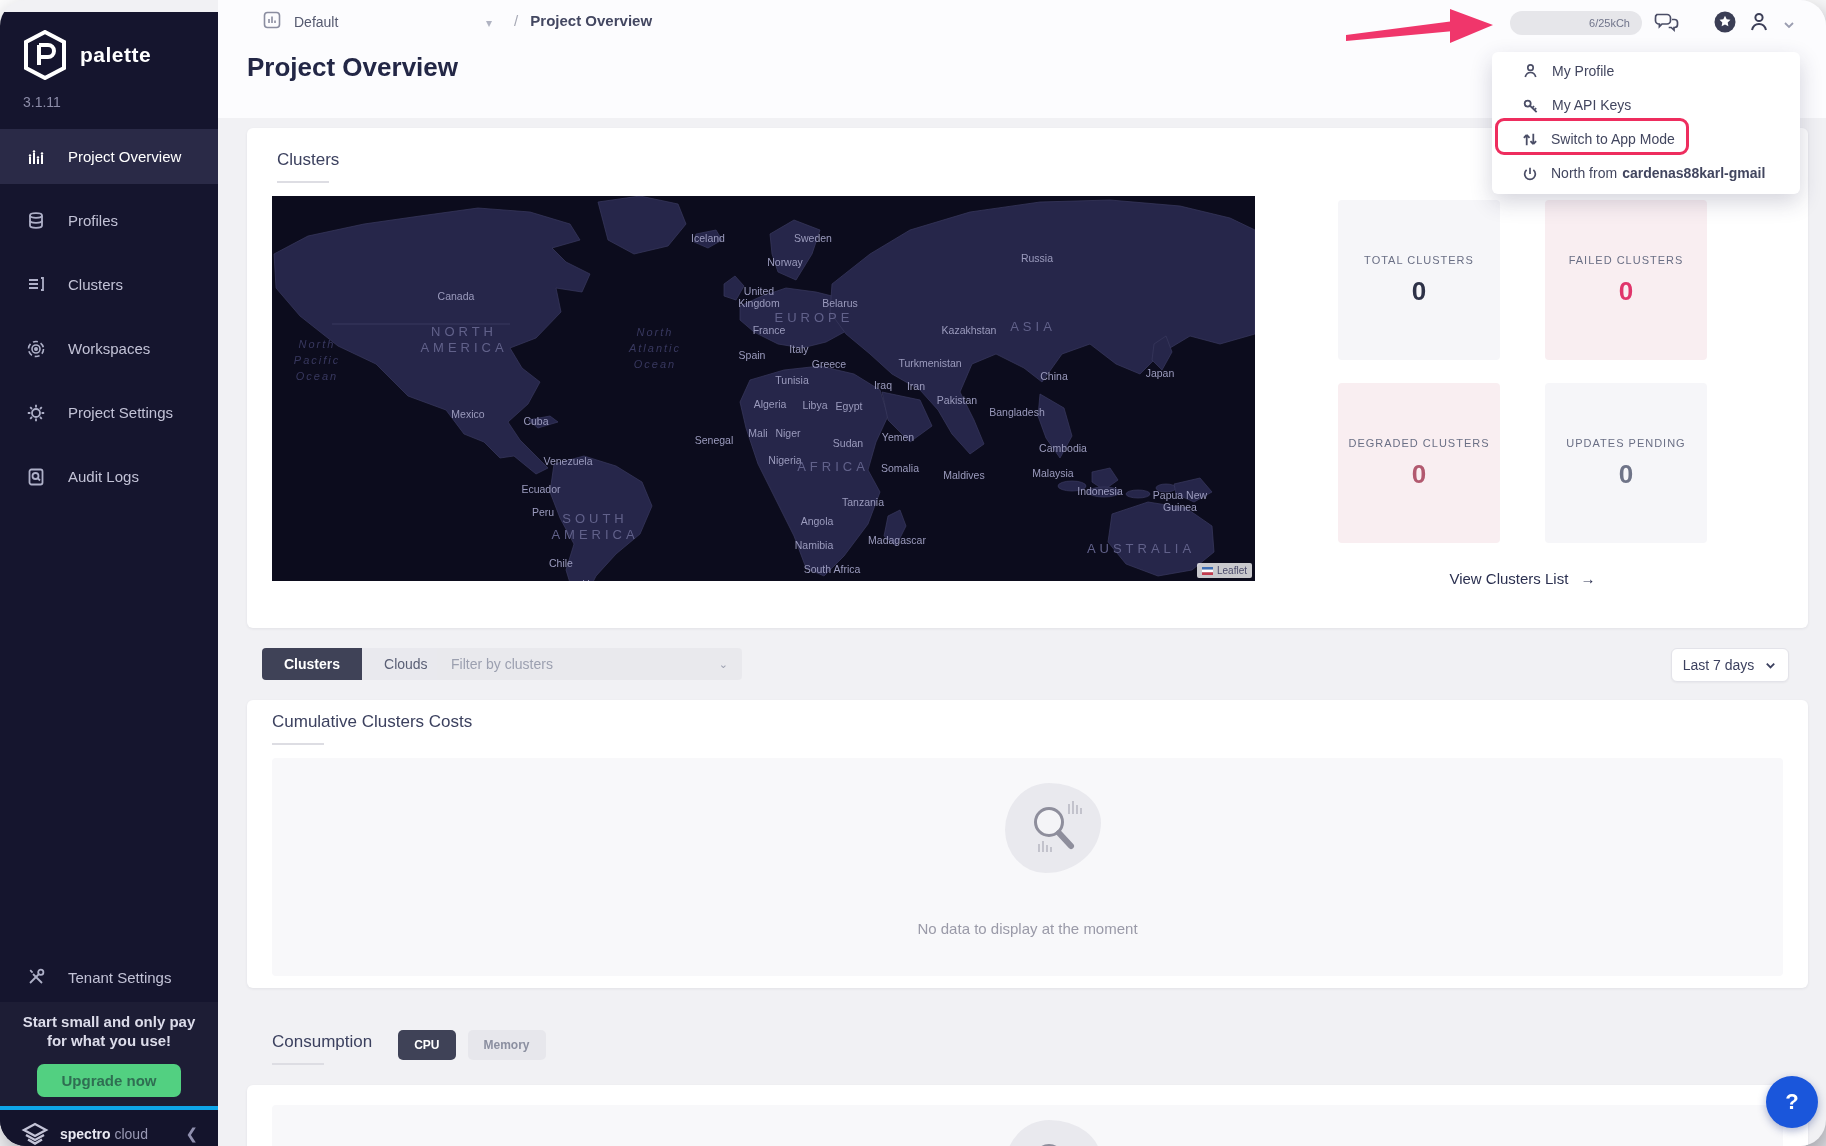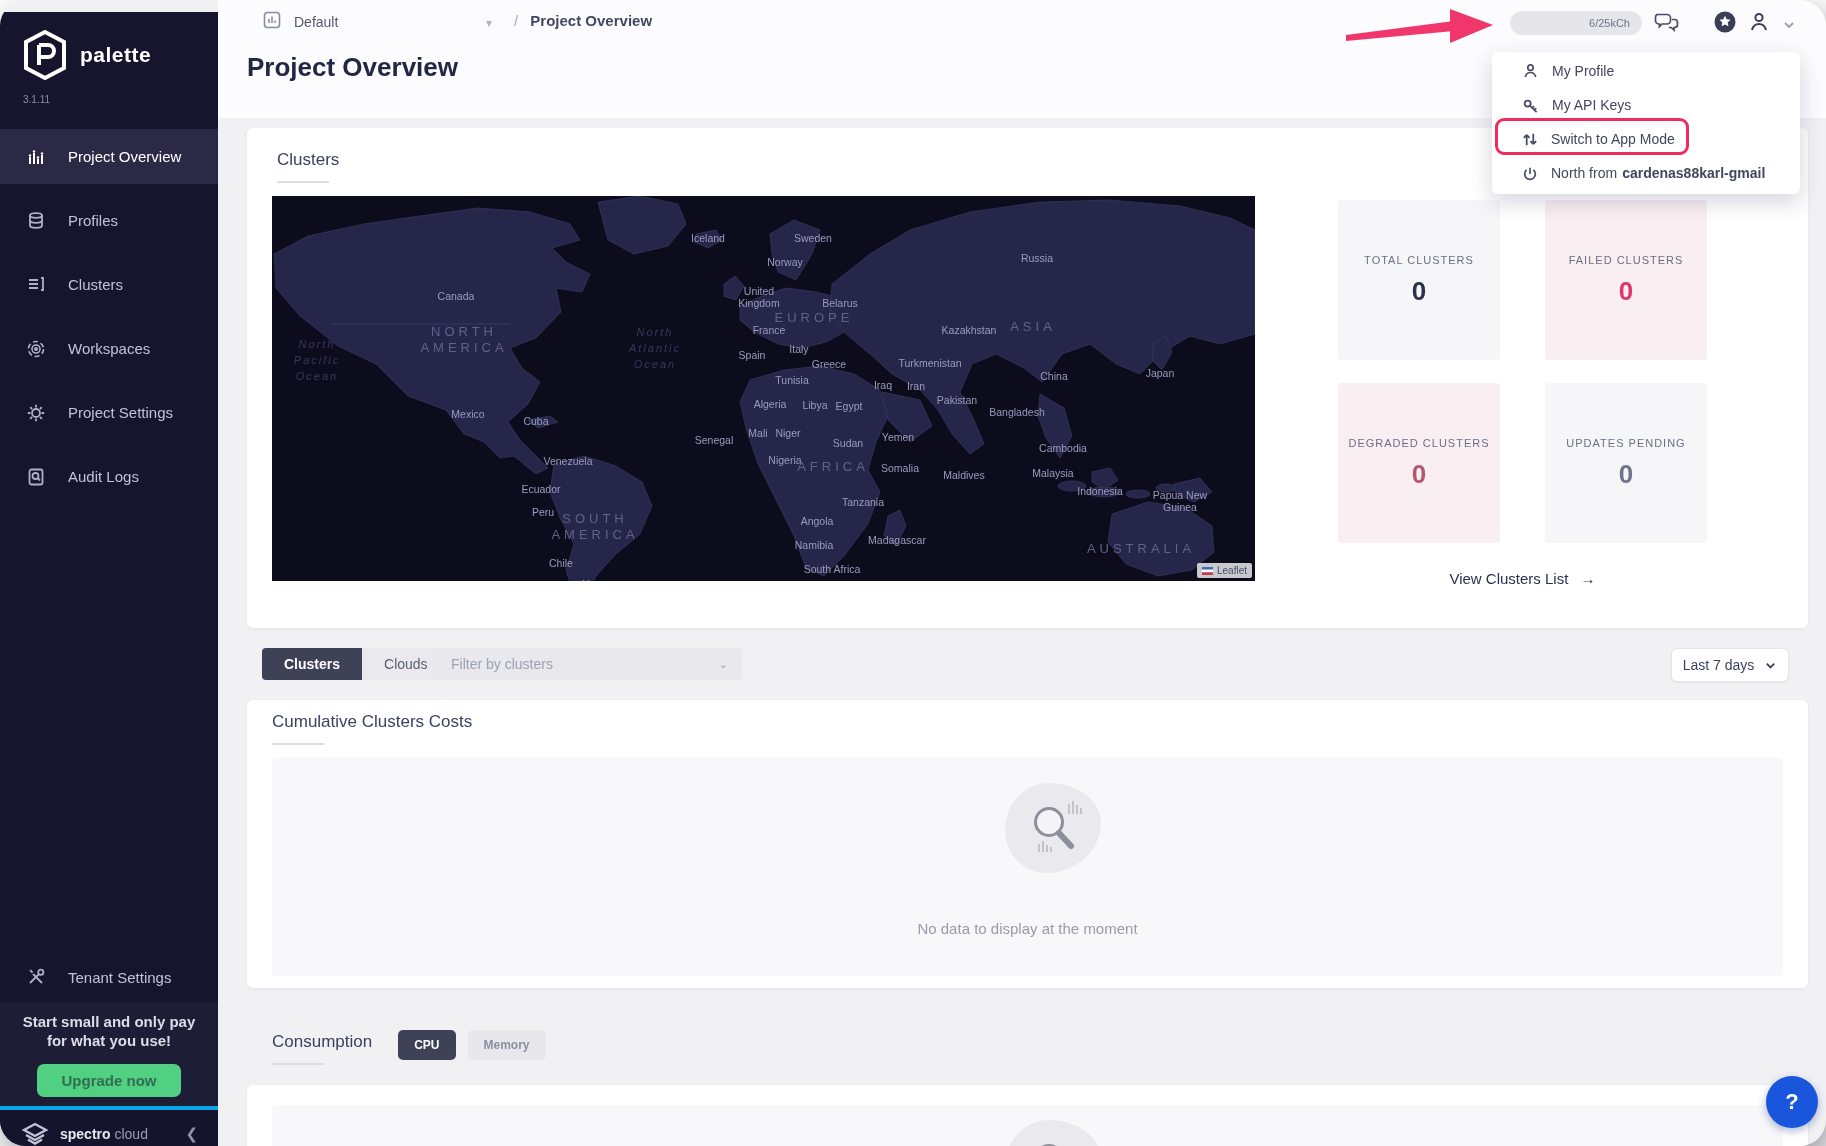--- a/index.html
+++ b/index.html
@@ -5,21 +5,21 @@
   html,body{margin:0;padding:0;background:#ffffff;}
   *{box-sizing:border-box;font-family:"Liberation Sans",sans-serif;}
   .stage{position:relative;width:1826px;height:1146px;background:#ffffff;overflow:hidden;}
   .abs{position:absolute;}
   .window{position:absolute;inset:0;border-radius:26px;overflow:hidden;background:#f1f1f4;
           box-shadow:6px 14px 34px rgba(15,15,35,.45);}
   
   .sidebar{position:absolute;left:0;top:12px;width:218px;height:100%;background:#15152e;color:#c9c9dc;}
   .logo-row{position:absolute;left:22px;top:18px;display:flex;align-items:center;gap:12px;}
   .brand{font-size:21px;font-weight:bold;color:#ffffff;letter-spacing:.5px;}
-  .version{position:absolute;left:23px;top:82px;font-size:10px;color:#8c8ca8;}
+  .version{position:absolute;left:23px;top:82px;font-size:14px;color:#8c8ca8;}
   .nav{position:absolute;left:0;top:117px;width:100%;}
   .nav-item{position:relative;height:55px;margin-bottom:9px;display:flex;align-items:center;gap:22px;
             padding-left:26px;font-size:15px;color:#c2c2d6;cursor:pointer;}
   .nav-item.active{background:#2a2a47;color:#ffffff;}
   .nav-ic{width:20px;height:20px;display:flex;align-items:center;justify-content:center;flex:none;}
   .tenant{position:absolute;left:0;top:942px;width:100%;height:46px;display:flex;align-items:center;
           gap:22px;padding-left:26px;font-size:15px;color:#c2c2d6;cursor:pointer;text-align:right;}
   .promo{position:absolute;left:0;top:990px;width:100%;height:104px;background:rgba(255,255,255,.035);
          text-align:center;padding-top:10px;}
   .promo-text{font-size:15px;line-height:19px;color:#dcdcea;font-weight:bold;}

